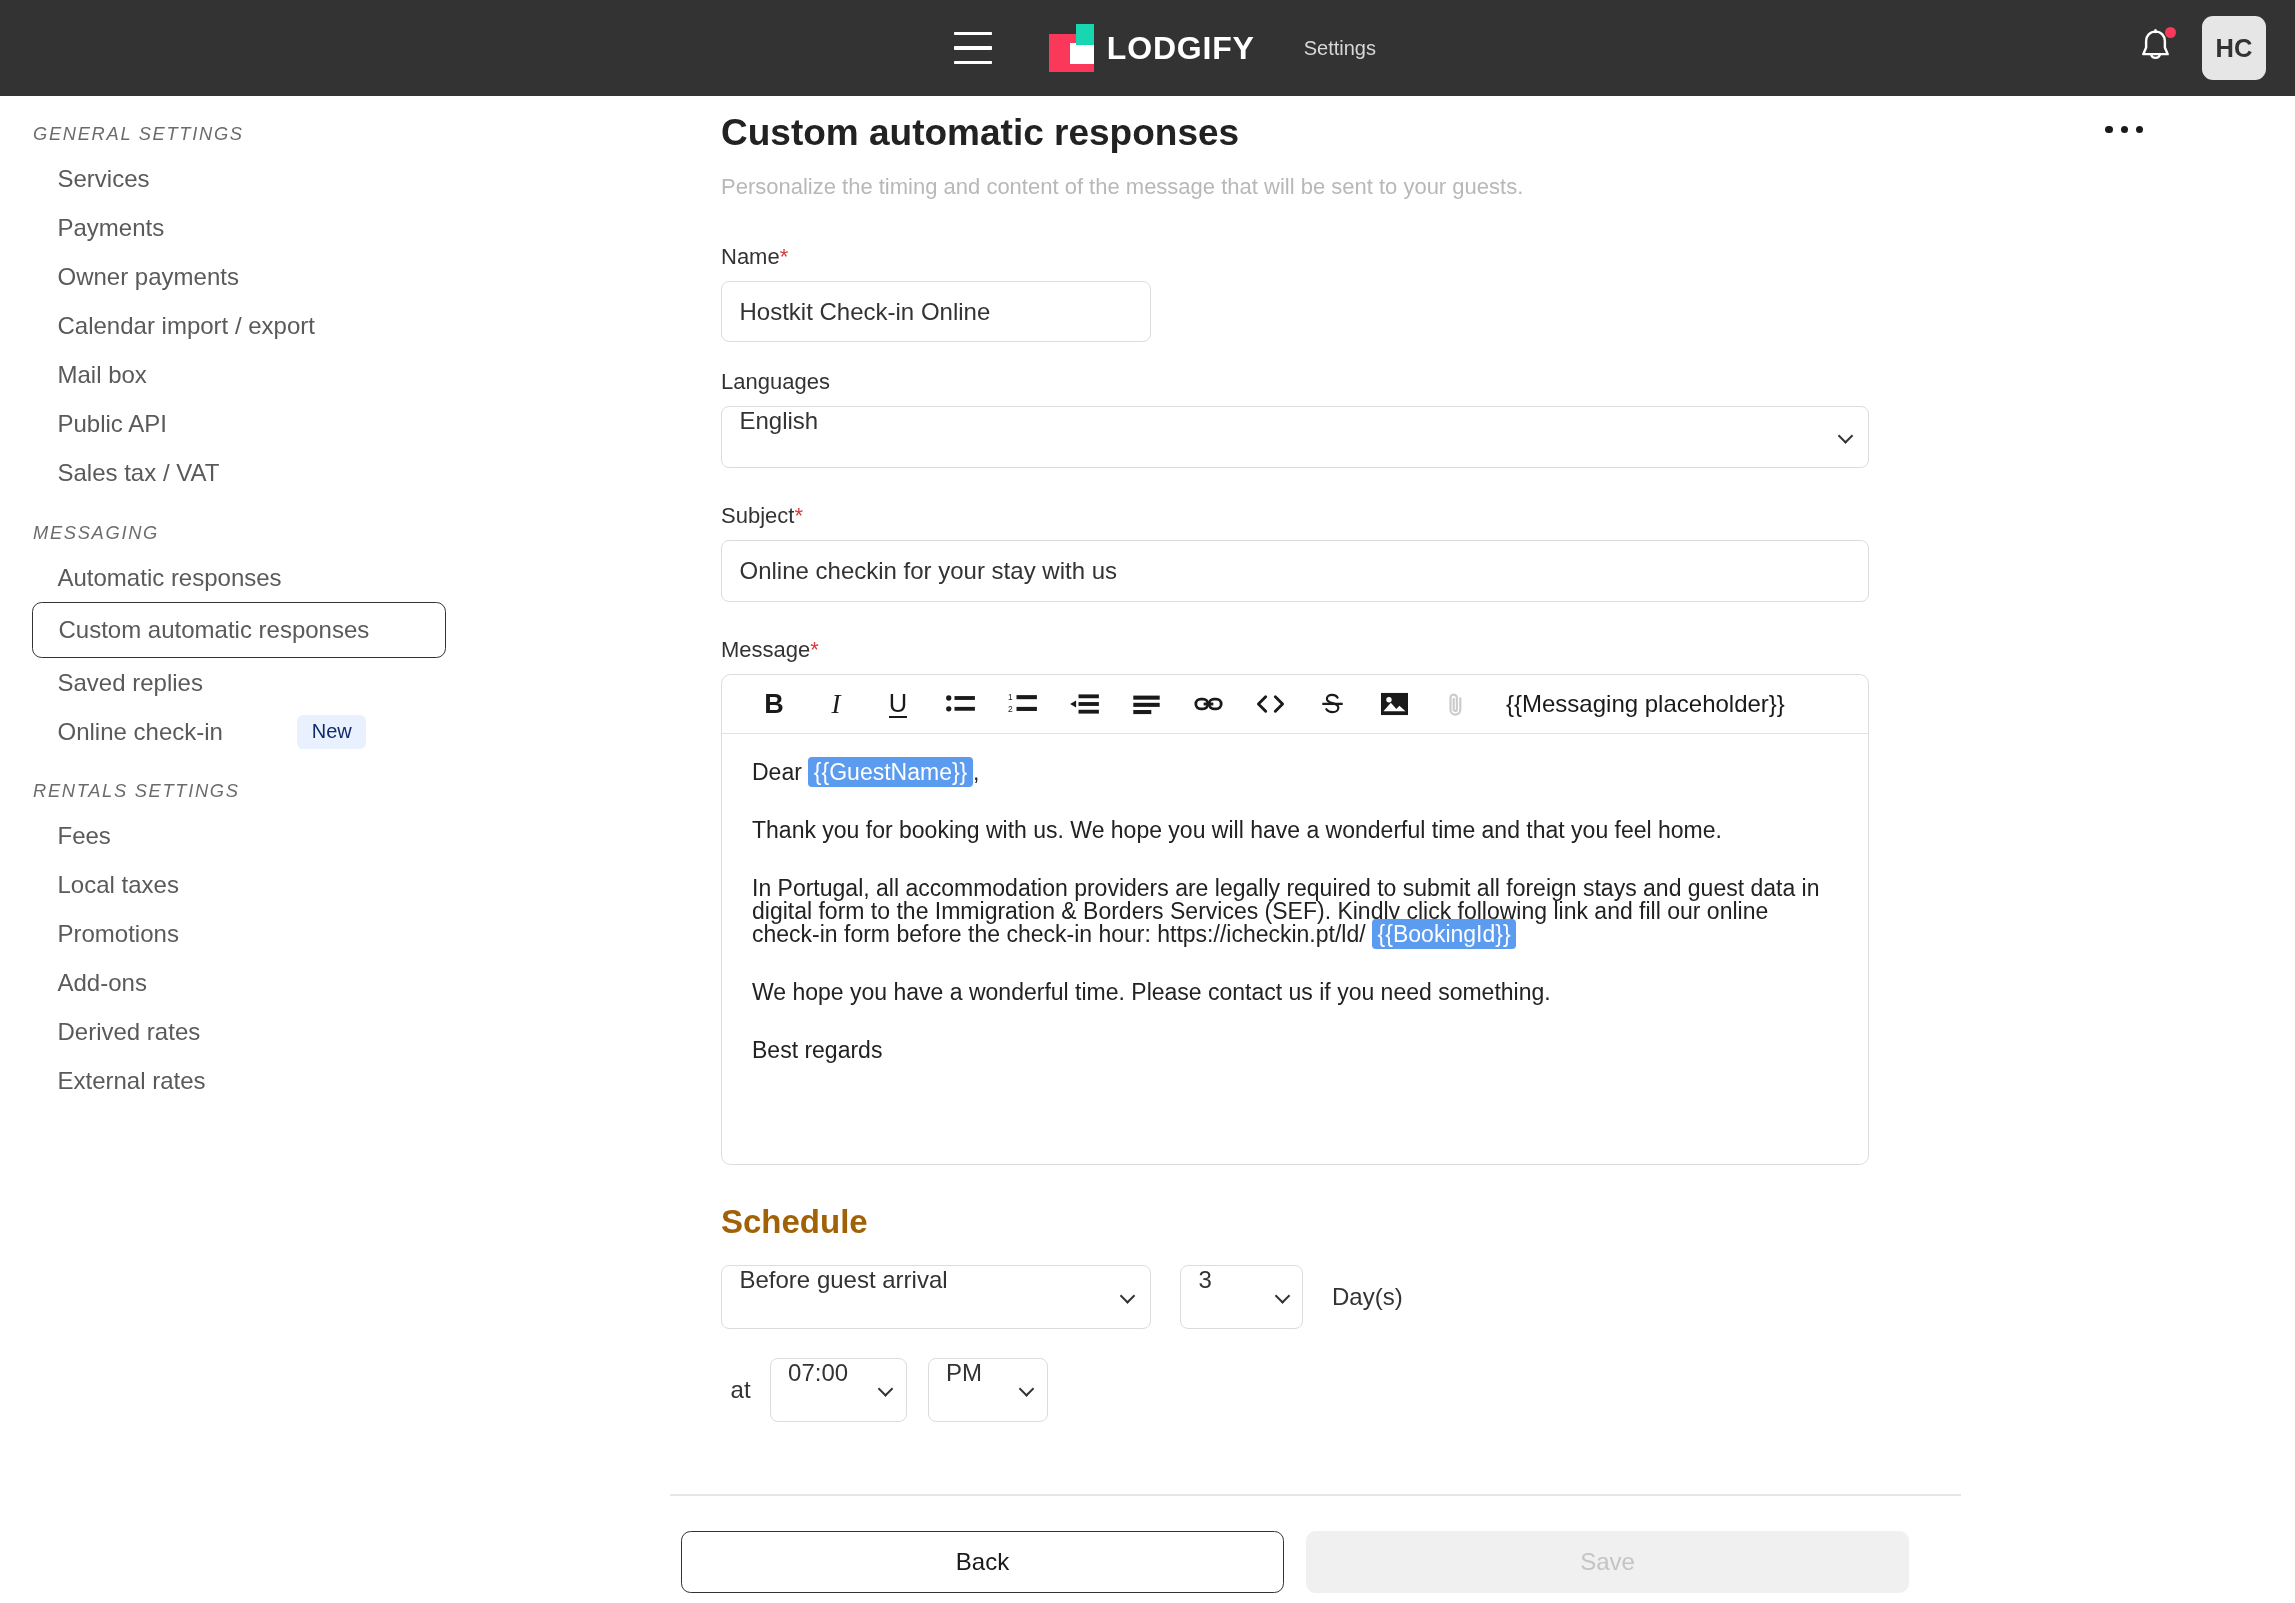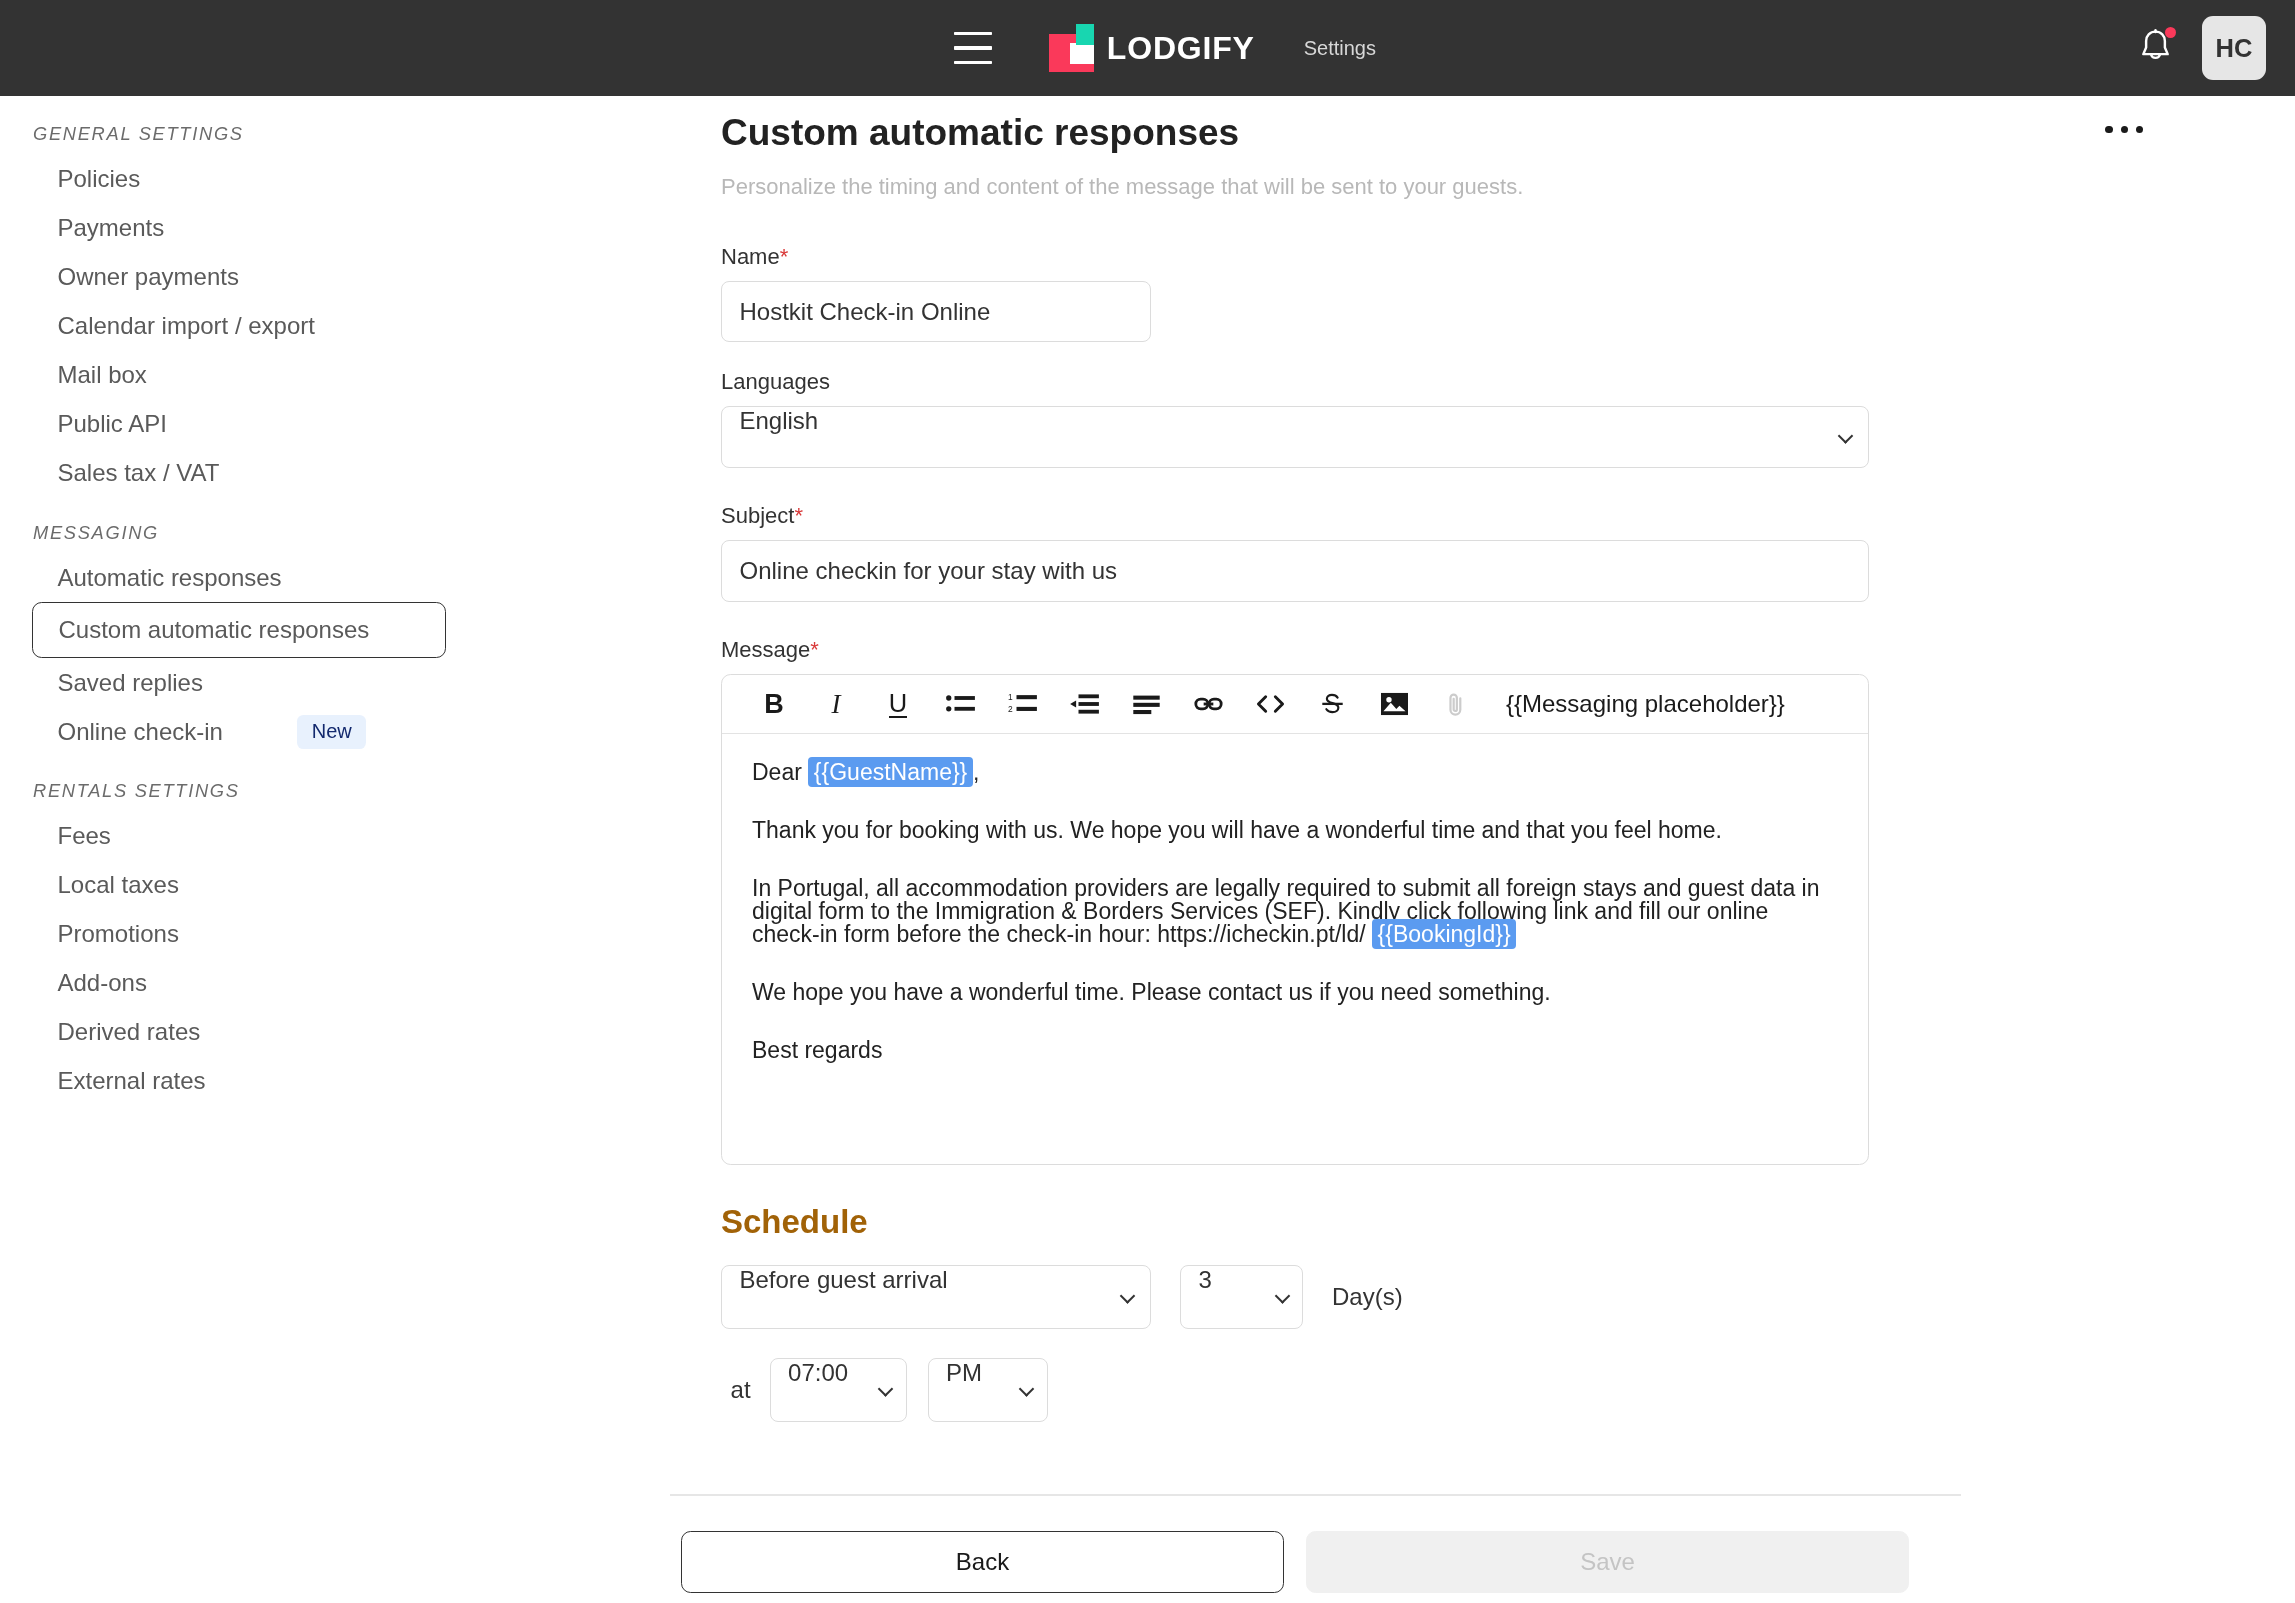--- a/index.html
+++ b/index.html
@@ -236,21 +236,21 @@
     <div class="avatar">
       <span>HC</span>
     </div>
   </div>
 </div>
 
 <div class="sidebar" id="sidebar">
     <div class="side-group">
       <div class="side-group-title">GENERAL SETTINGS</div>
       <div class="side-item">
-        <span>Policies</span>
+        <span>Services</span>
       </div>
       <div class="side-item">
         <span>Payments</span>
       </div>
       <div class="side-item">
         <span>Owner payments</span>
       </div>
       <div class="side-item">
         <span>Calendar import / export</span>
       </div>

